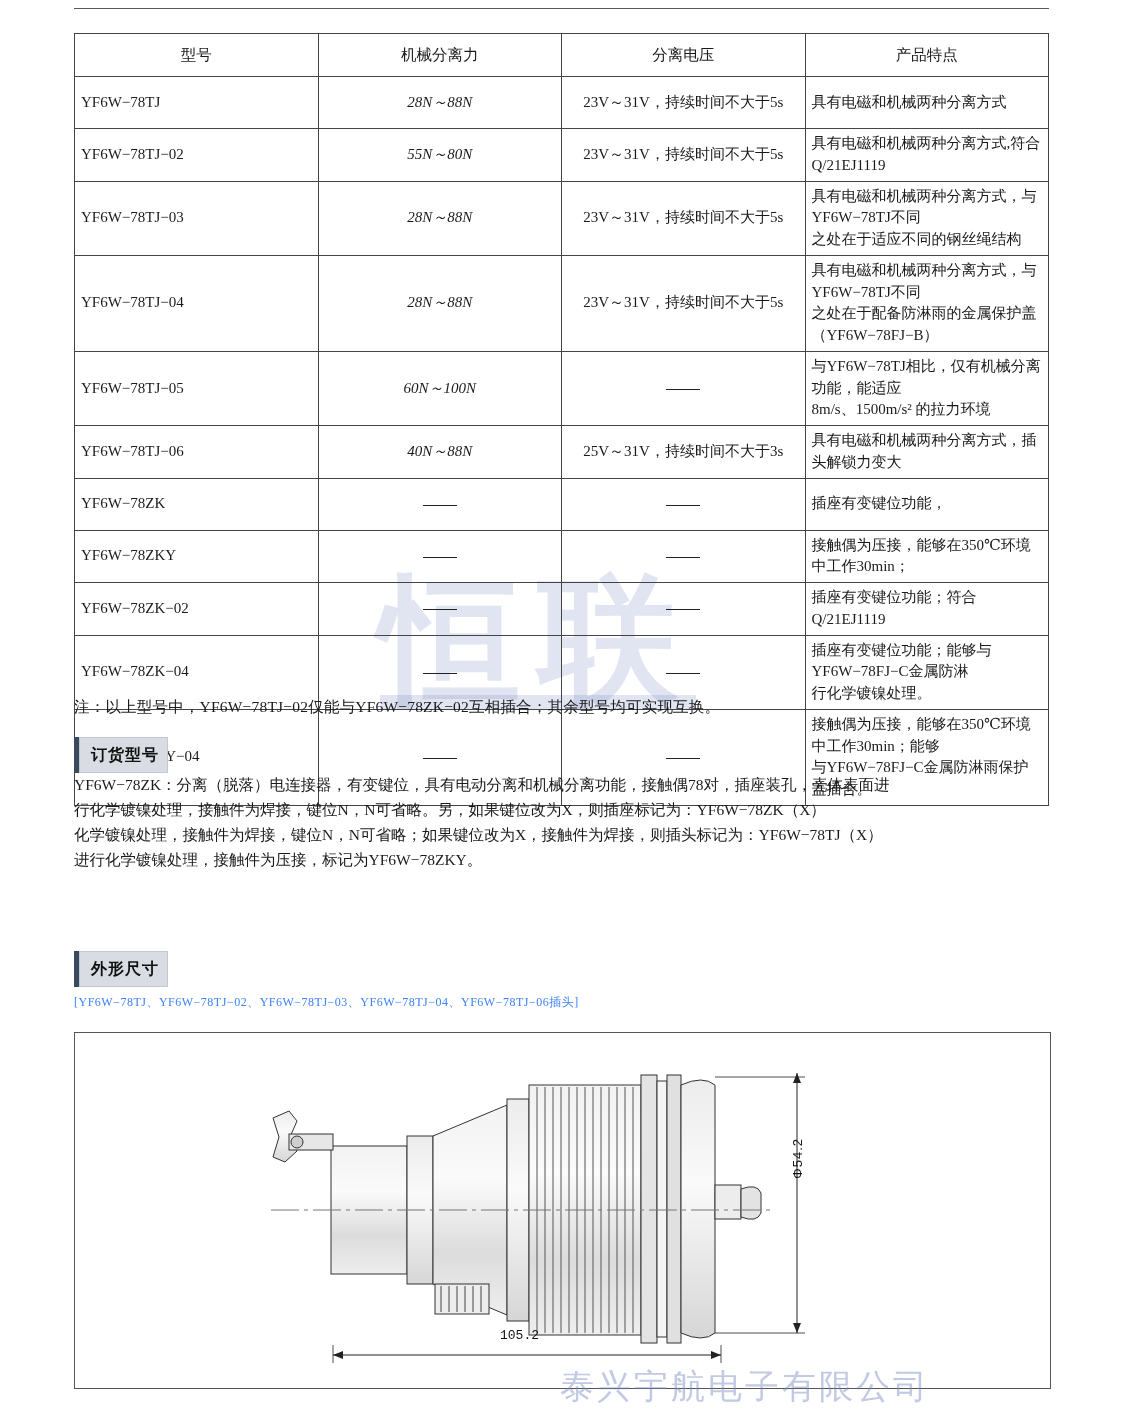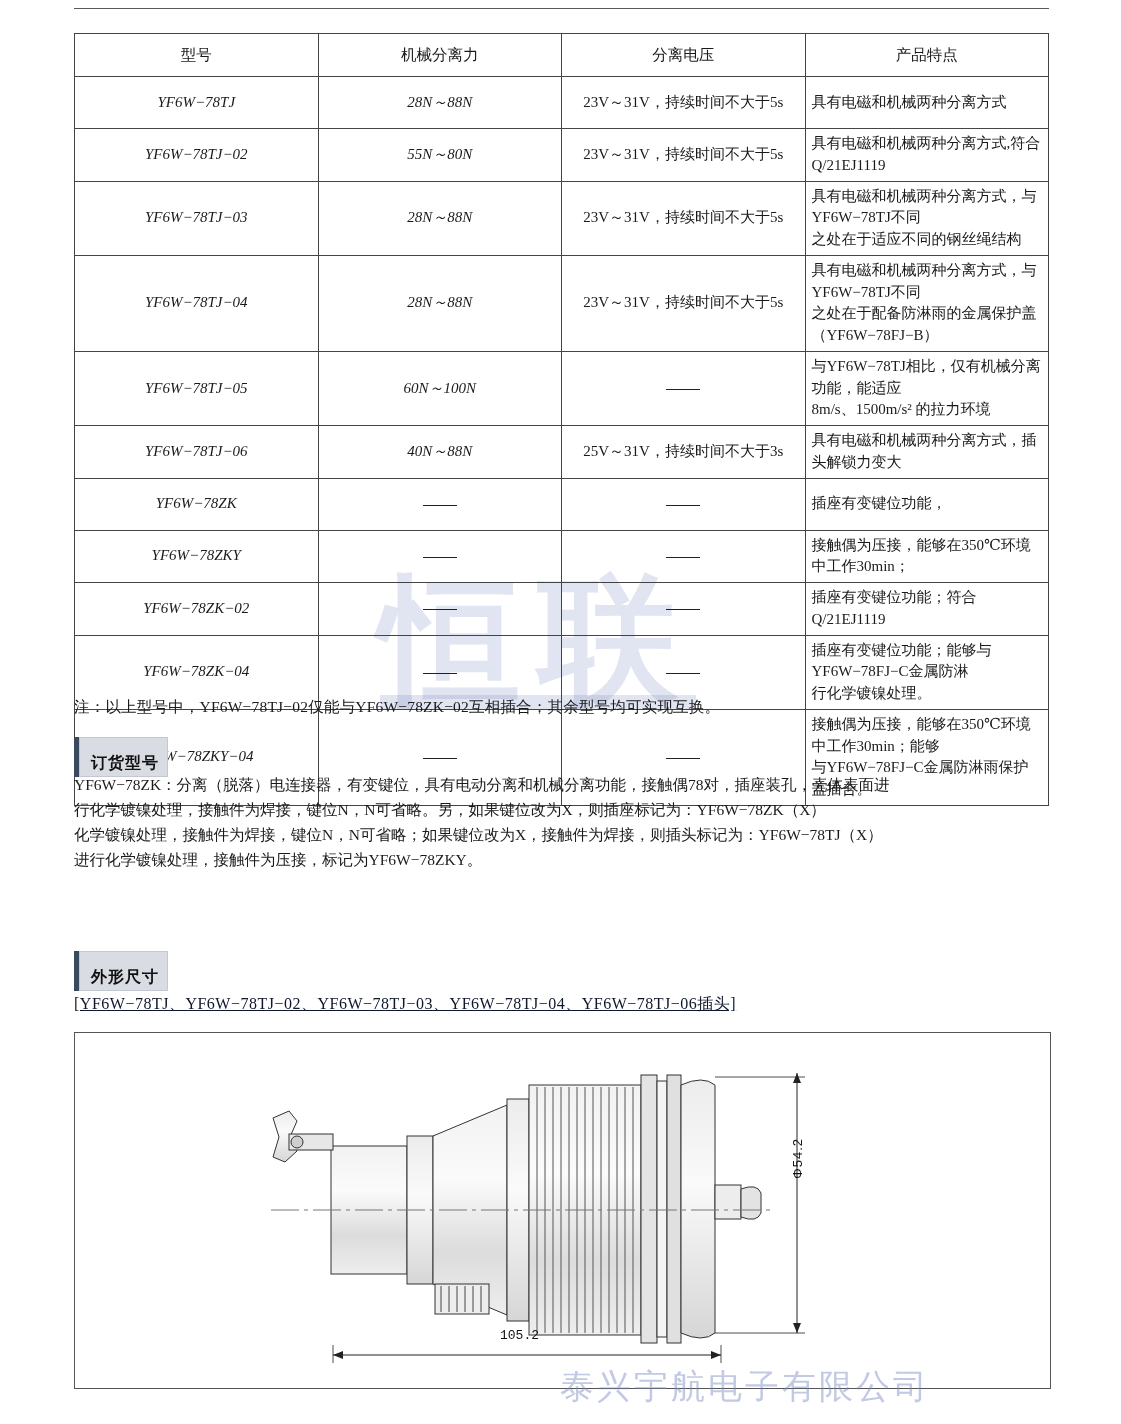--- a/index.html
+++ b/index.html
@@ -50,21 +50,21 @@
     font-size: 15px;
     line-height: 1.45;
     vertical-align: middle;
     font-weight: normal;
   }
   table.spec th {
     text-align: center;
     font-size: 15.5px;
     height: 34px;
   }
-  td.c-model { text-align: center; width: 152px; font-style: italic; }
+  td.c-model { width: 152px; }
   td.c-force { text-align: center; width: 112px; font-style: italic; }
   td.c-volt  { text-align: center; width: 272px; }
   td.c-feat  { text-align: left; padding-left: 10px; }
   .dash {
     display: inline-block;
     width: 34px;
     border-top: 1.3px solid #222;
     vertical-align: middle;
     height: 1px;
     margin-top: 2px;
@@ -75,24 +75,24 @@
     position: absolute;
     left: 74px;
     top: 697px;
     font-size: 15.5px;
     letter-spacing: 0.2px;
   }
 
   
   .section-head {
     position: absolute;
-    height: 28px;
+    height: 36px;
     display: flex;
     align-items: center;
-    padding: 12px 9px 0 12px;
+    padding: 0 9px 0 12px;
     background: #d9dde3;
     border-left: 5px solid #3a4a5e;
     font-size: 16px;
     font-weight: bold;
     color: #111;
     letter-spacing: 1px;
     box-shadow: 0 0 0 1px #c2c8d0 inset;
   }
   #head-order { left: 74px; top: 737px; }
   #head-dim   { left: 74px; top: 951px; text-align: center; }
@@ -106,24 +106,23 @@
     font-size: 15.5px;
     line-height: 25px;
   }
   .order-block p { margin: 0; text-align: justify; }
 
   
   .dim-caption {
     position: absolute;
     left: 74px;
     top: 994px;
-    font-size: 16px;
-    color: #0f172a;
+    font-size: 12px;
+    color: #3b82f6;
     letter-spacing: 0.5px;
-    text-decoration: underline;
   }
 
   
   .drawing {
     position: absolute;
     left: 74px;
     top: 1032px;
     width: 975px;
     height: 355px;
     border: 1px solid #555;

